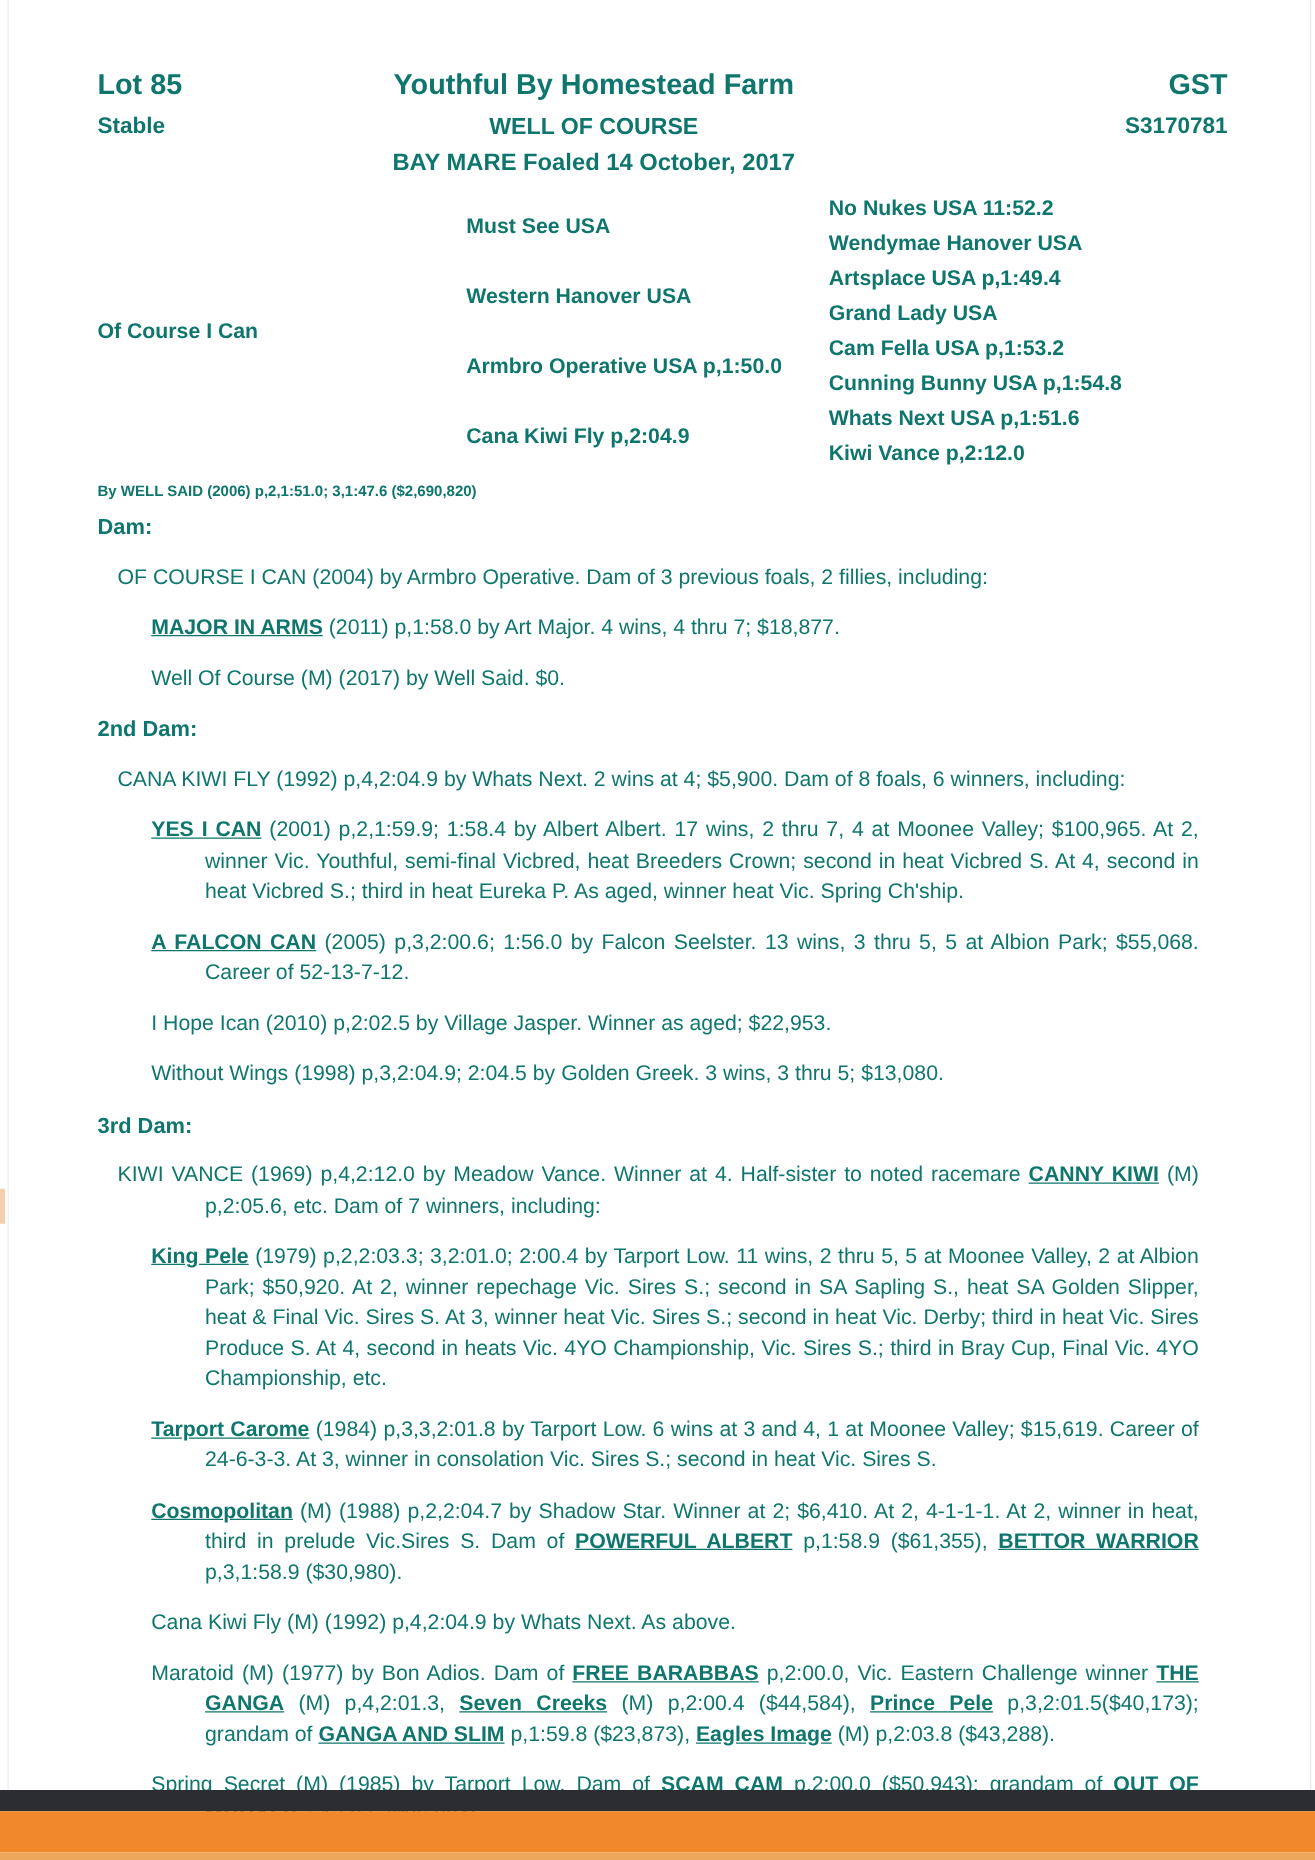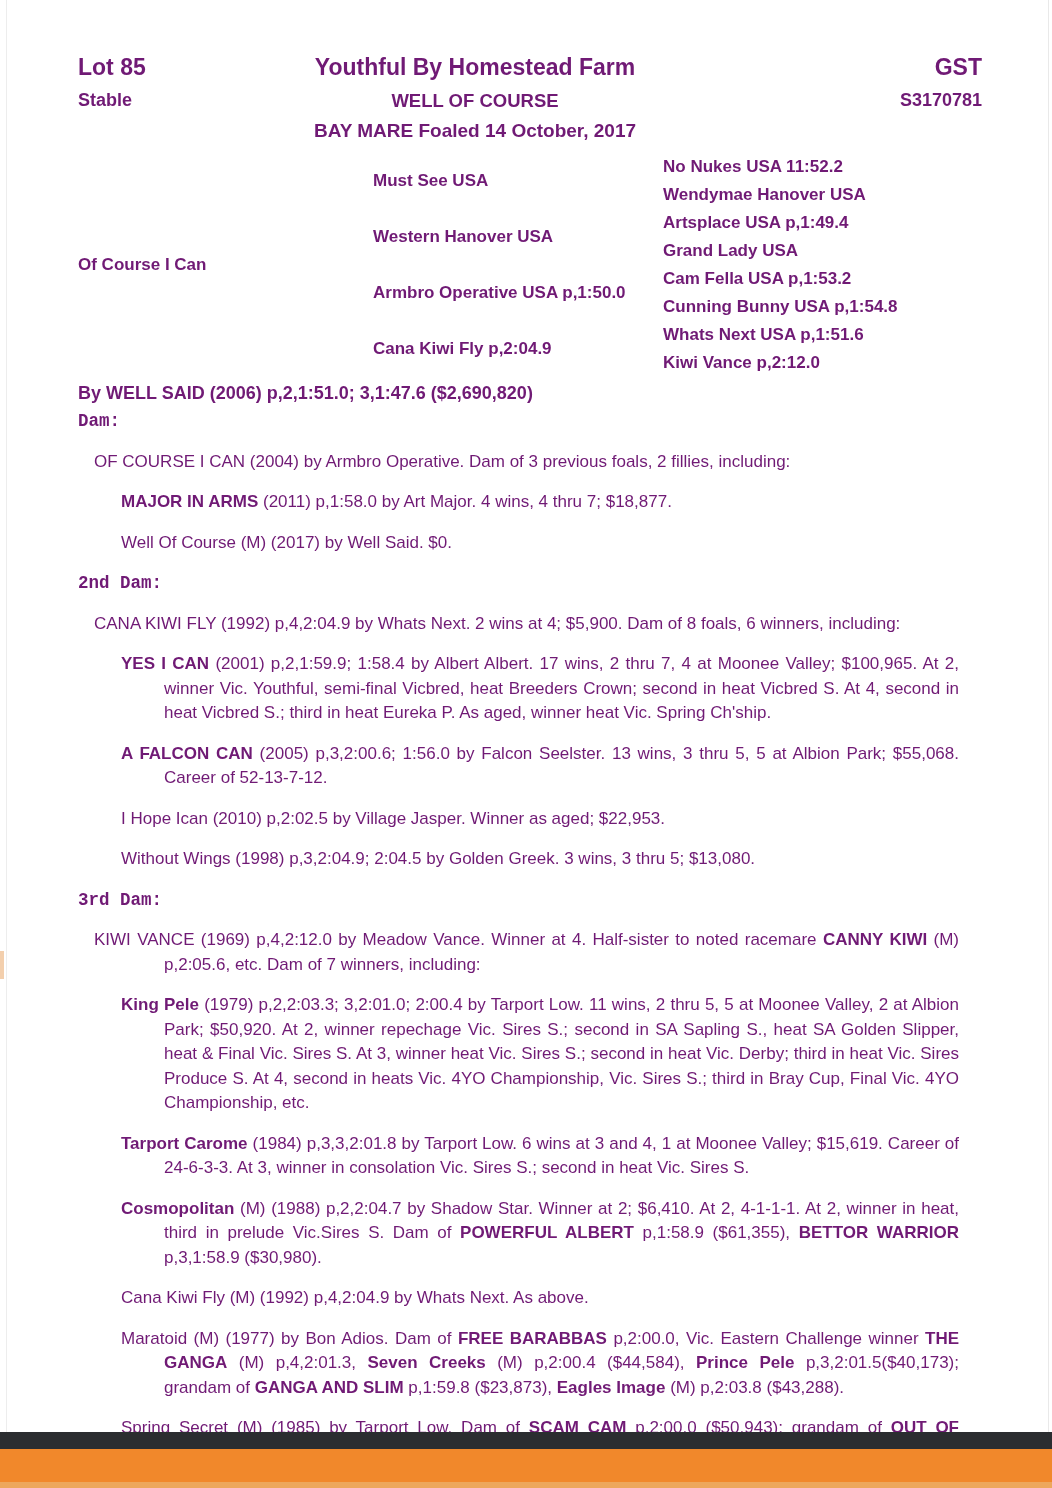--- a/index.html
+++ b/index.html
@@ -1,19 +1,19 @@
 <!DOCTYPE html>
 <html style="--orange: #f1882b; --footer-dark: #2b2d30; --strip: #eda75c;"><head>
 <meta charset="utf-8">
 <style>
   html,body { margin:0; padding:0; background:#ffffff; }
   .page {
     position:relative; width:1052px; height:1488px; background:#ffffff;
     font-family:"Liberation Sans","DejaVu Sans",sans-serif;
-    color:#701a75; overflow:hidden;
+    color:#0f766e; overflow:hidden;
   }
   
   .scan-line { position:absolute; top:0; width:1px; background:#ededed; }
   .scan-line.left  { left:6px;   height:1432px; }
   .scan-line.right { left:1048px; height:1432px; background:#e9e9e9; }
   .scan-blot { position:absolute; left:0; top:951px; width:4px; height:28px;
                background:rgba(233,168,105,0.55); }
 
   
   .hdr-row { position:absolute; left:0; width:1052px; }
@@ -29,29 +29,29 @@
   .pedigree { position:absolute; left:78px; top:153px; width:897px; height:224px;
               display:flex; font-weight:bold; font-size:17px; }
   .ped-col { display:flex; flex-direction:column; }
   .ped-col.c1 { width:295px; }
   .ped-col.c2 { width:290px; }
   .ped-col.c3 { width:312px; }
   .ped-cell { flex:1; display:flex; align-items:center; white-space:nowrap; }
 
   
   .sire-line { position:absolute; left:78px; top:381px; width:897px;
-               font-weight:bold; font-size:18px; line-height:24px; }
+               font-weight:bold; font-size:12px; line-height:24px; }
   .content { position:absolute; left:78px; top:409px; width:897px;
              font-size:17px; line-height:24.5px; }
-  .sec-heading { font-weight:bold; margin:10px 0 0 0; font-size:17.5px;font-family:Liberation Mono, monospace; }
+  .sec-heading { font-weight:bold; margin:10px 0 0 0; font-size:17.5px; }
   .section:first-child .sec-heading { margin-top:0; }
   .para { margin:16px; text-align:justify; padding-left:70px; }
   .para.lvl0 { text-indent:-70px; }
   .para.lvl1 { text-indent:-43px; }
-  .para .b { font-weight:bold; }
+  .para .b { font-weight:bold;text-decoration:underline; }
   .family-line   { margin-top:5px; font-weight:bold; font-size:18px; }
   .eligible-line { margin-top:4px; font-weight:bold; font-size:18px; }
 
   
   .footer-dark   { position:absolute; left:0; top:1432px; width:1052px; height:17px; background:var(--footer-dark,#2b2d30); }
   .footer-orange { position:absolute; left:0; top:1449px; width:1052px; height:33px; background:var(--orange,#f1882b); }
   .footer-strip  { position:absolute; left:0; top:1482px; width:1052px; height:6px; background:var(--strip,#eda75c); }
 </style>
 </head>
 <body>

